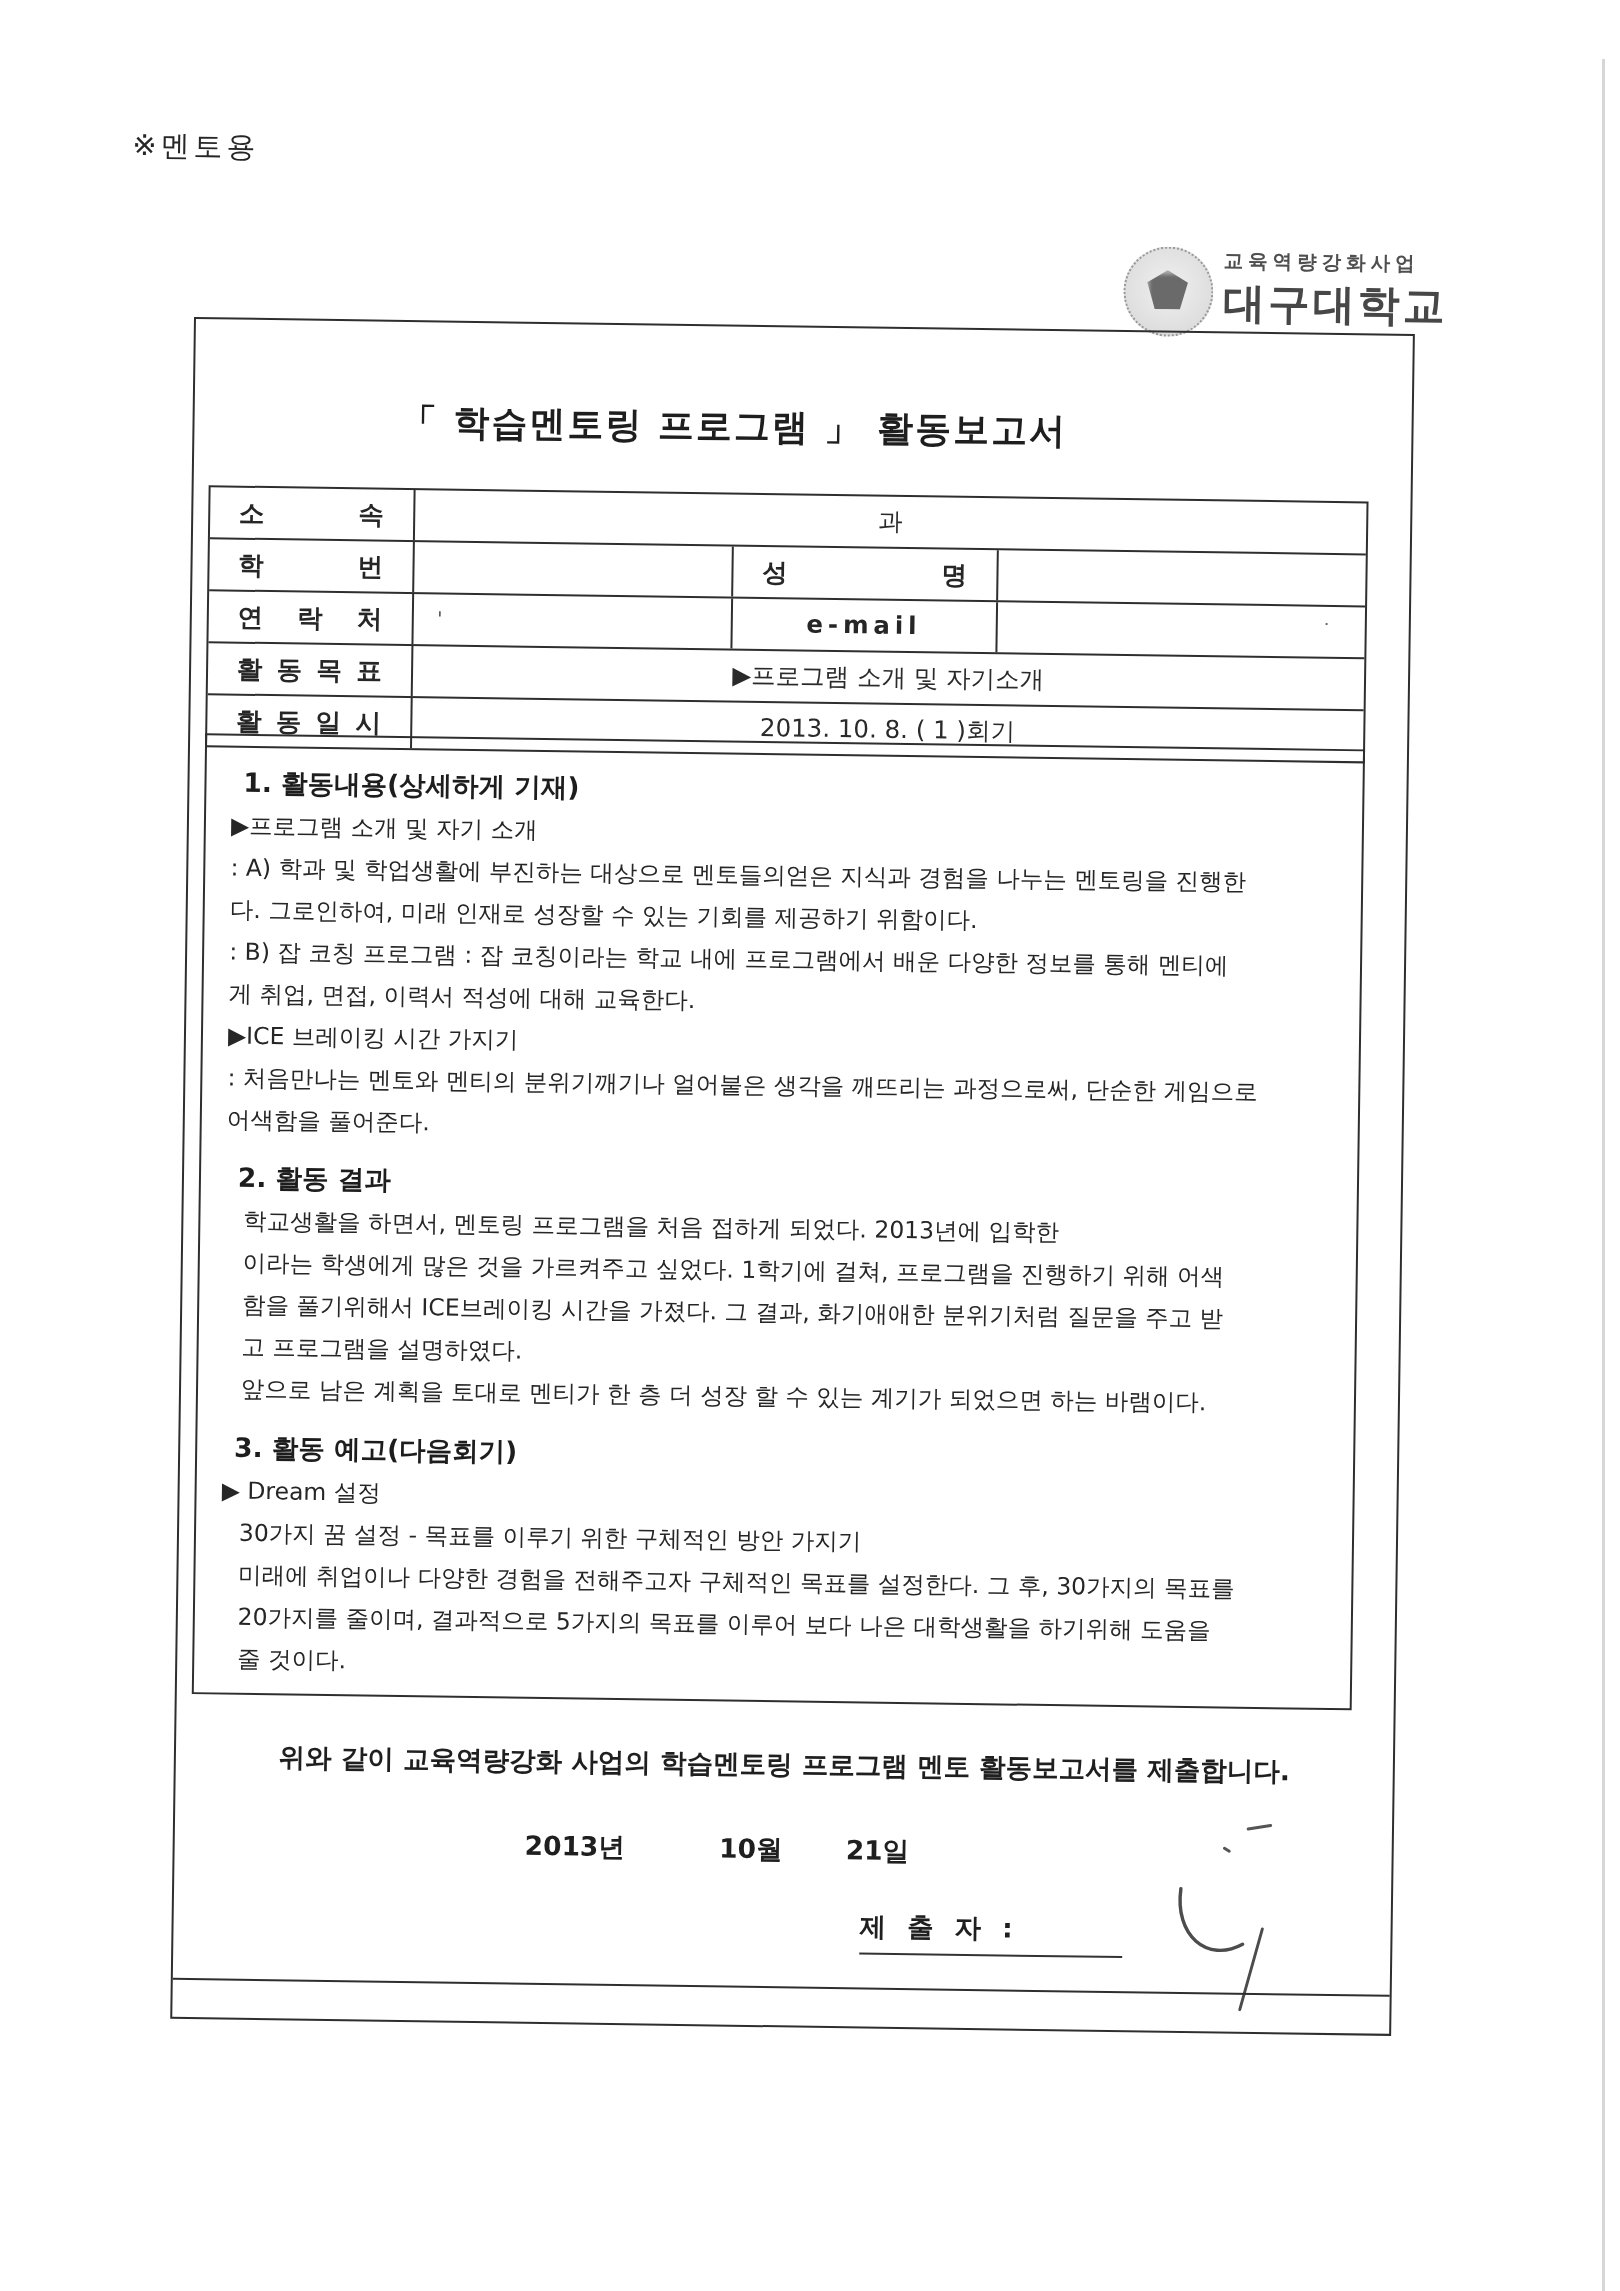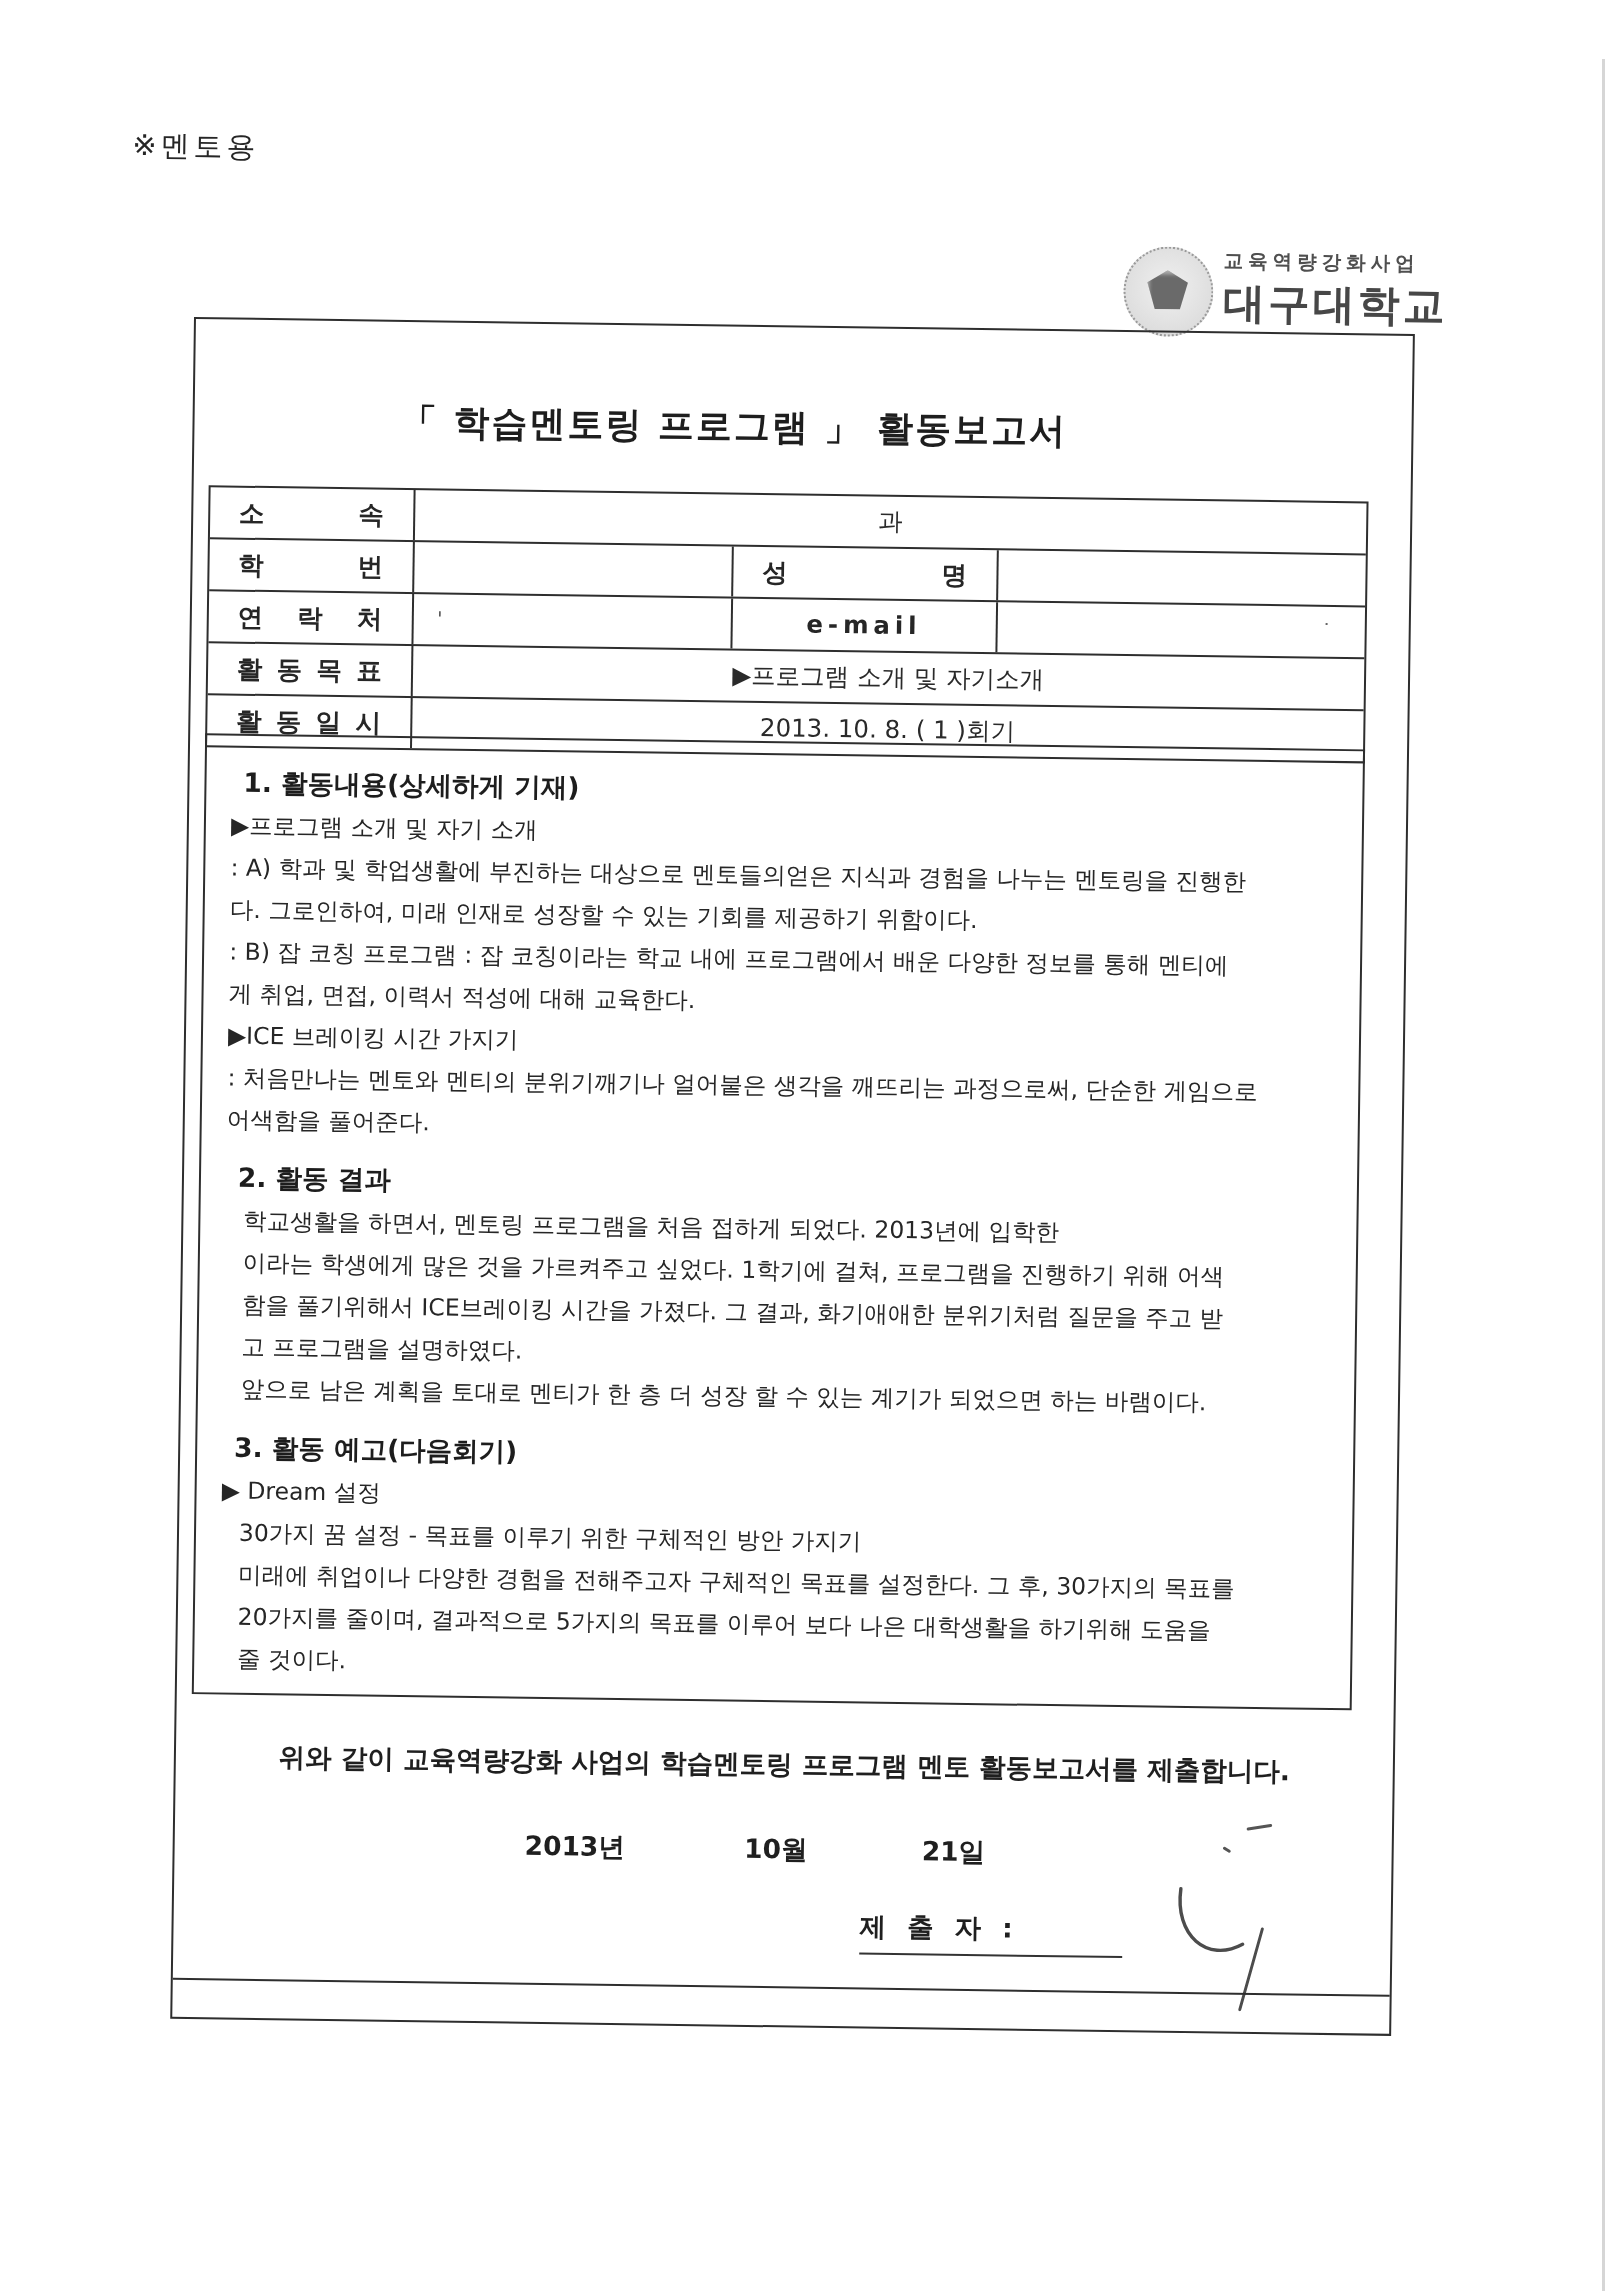--- a/index.html
+++ b/index.html
@@ -98,22 +98,22 @@
   .closing{
     position:absolute;left:0;top:1419px;width:100%;
     text-align:center;font-size:26.5px;font-weight:700;color:#1f1f1f;
     white-space:nowrap;
   }
   .date-line{
     position:absolute;left:0;top:1504px;width:100%;
     font-size:26.5px;font-weight:700;color:#1f1f1f;white-space:nowrap;
   }
   .date-line .y{margin-left:350px;}
-  .date-line .m{margin-left:110px;}
-  .date-line .d{margin-left:105px;}
+  .date-line .m{margin-left:85px;}
+  .date-line .d{margin-left:54px;}
   .submitter{
     position:absolute;left:686px;top:1580px;width:263px;
     font-size:26.5px;font-weight:700;letter-spacing:5.9px;color:#1f1f1f;
     border-bottom:2.9px solid #333;padding-bottom:7.8px;white-space:nowrap;
   }
   .signature{position:absolute;left:995px;top:1485px;}
 </style>
 </head>
 <body>
 

